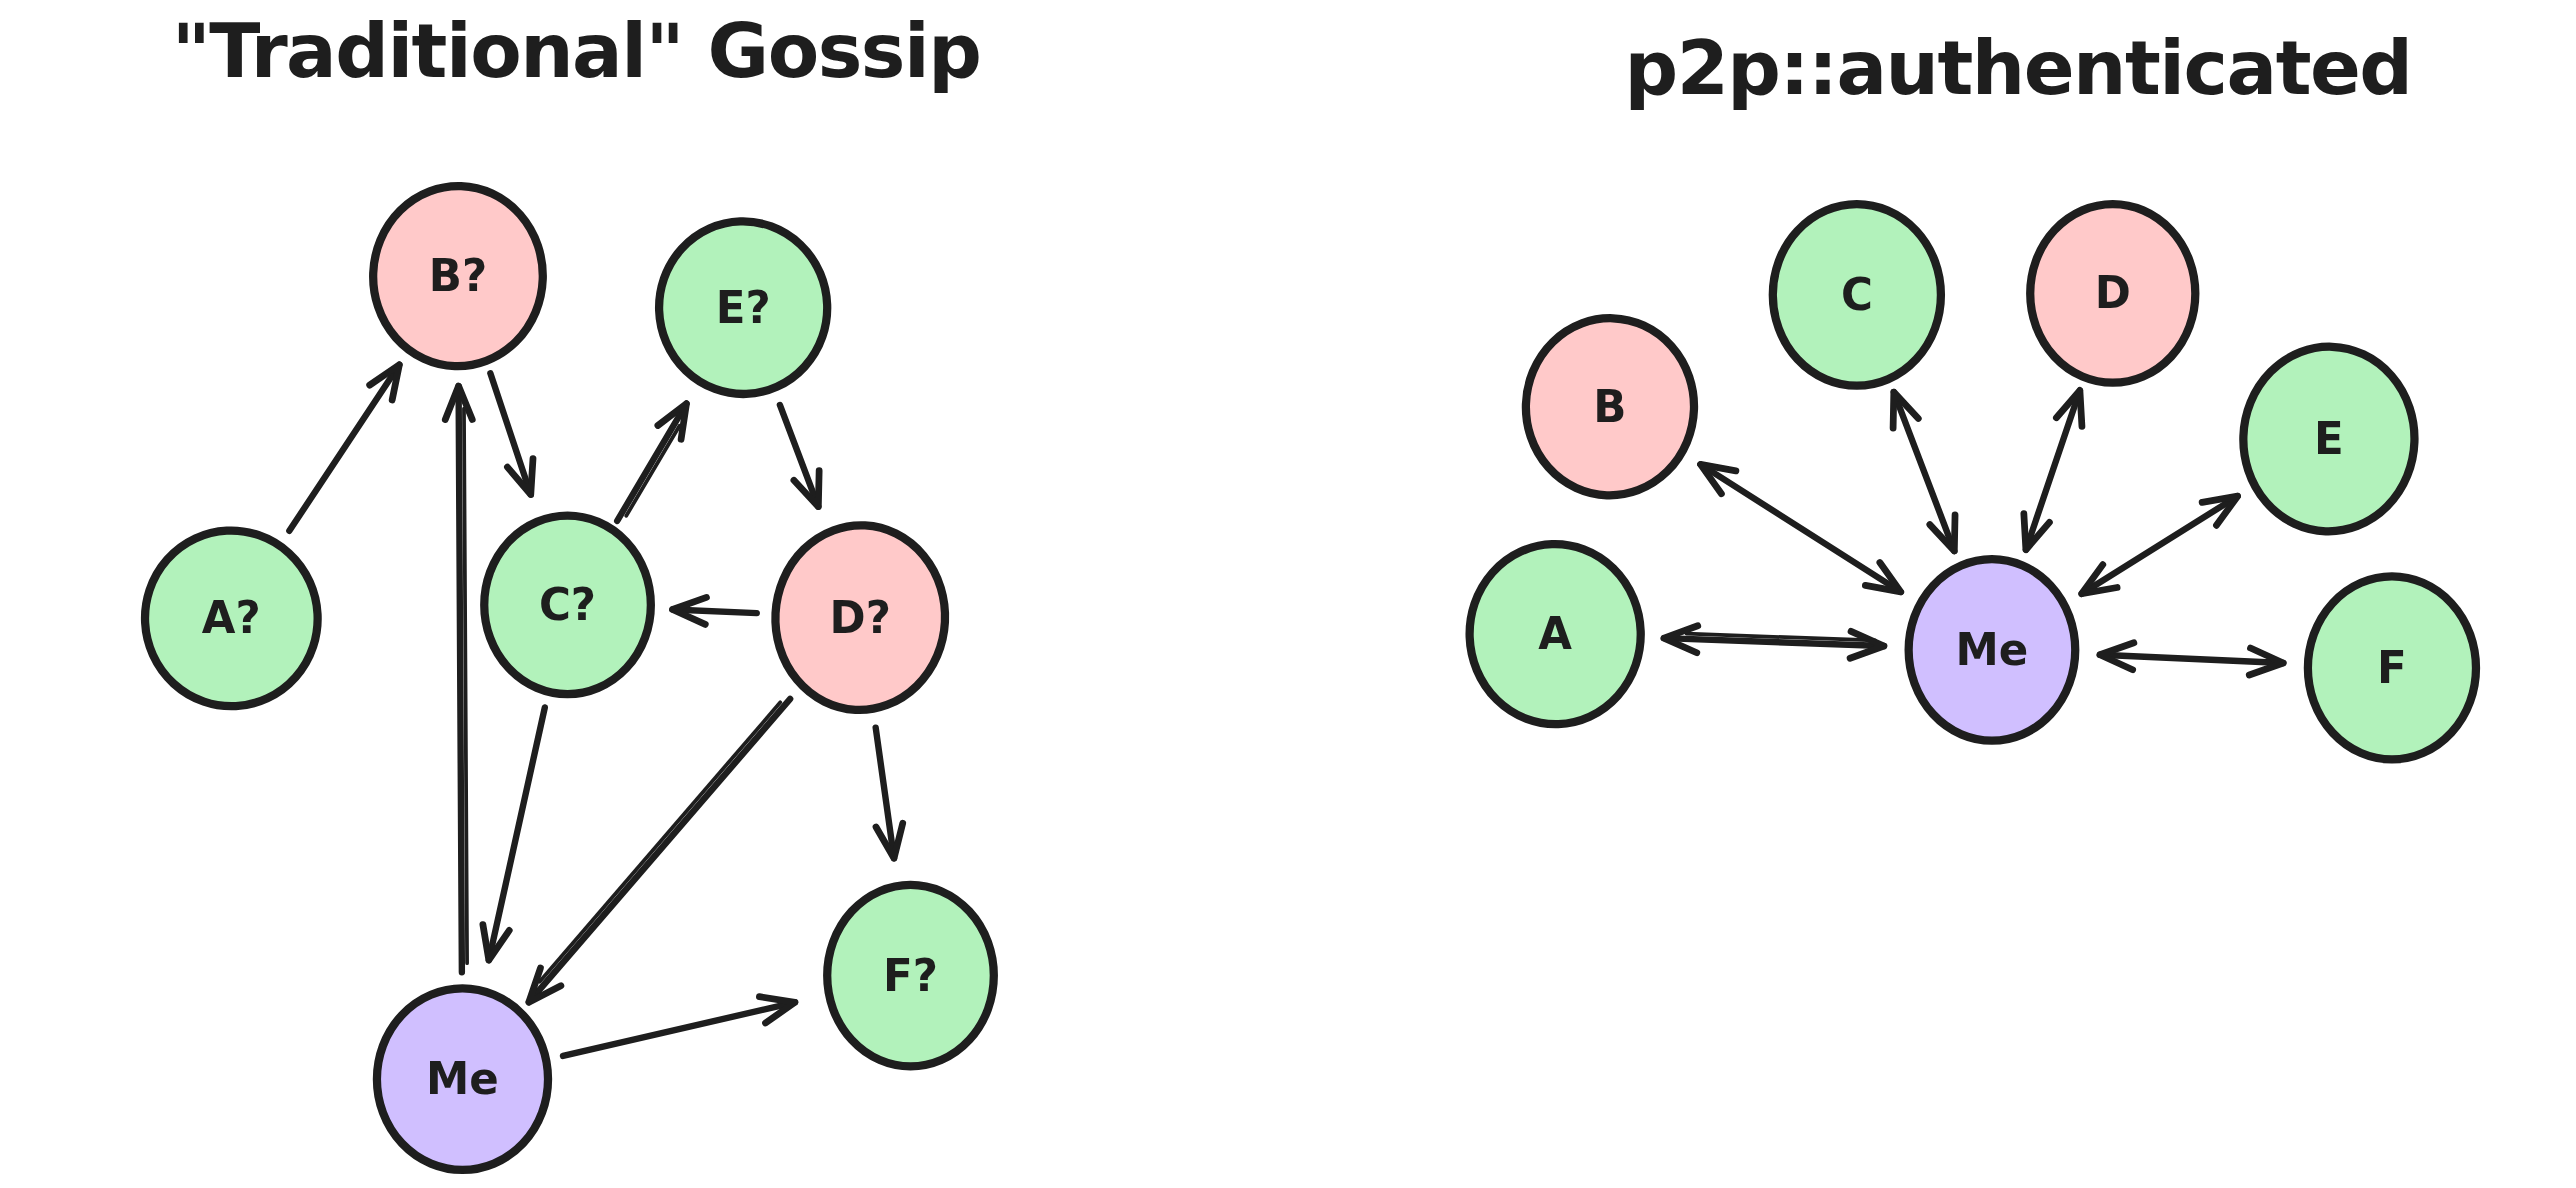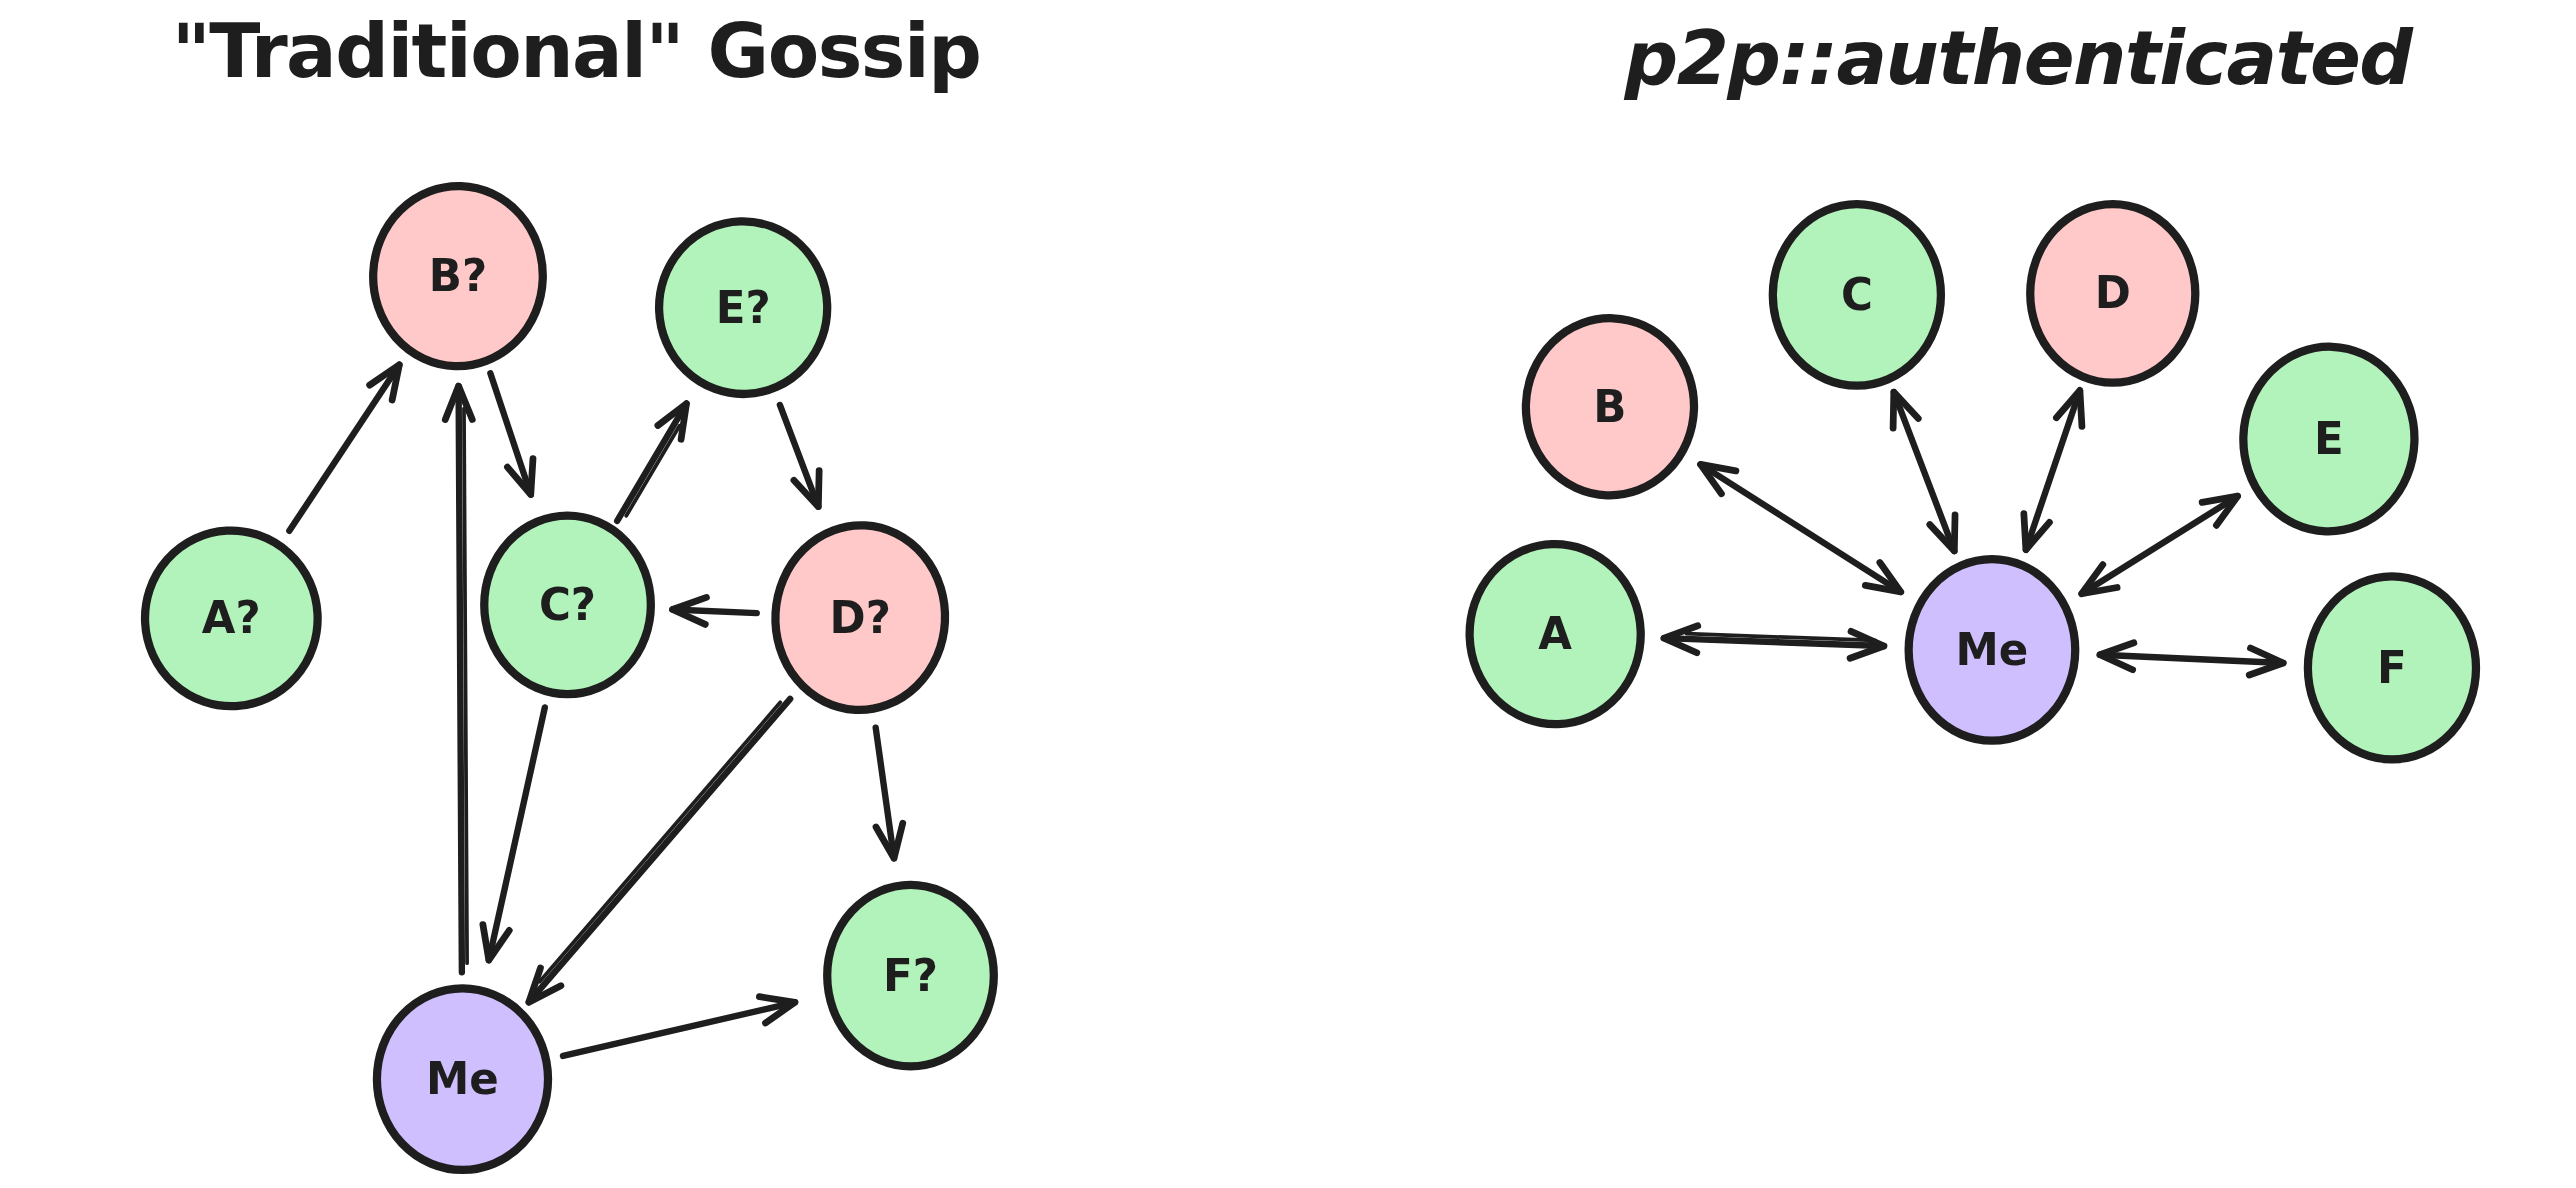--- a/index.html
+++ b/index.html
@@ -37,21 +37,21 @@
     font-weight: 700;
     font-size: 58px;
     fill: #1e1e1e;
   }
 </style>
 </head>
 <body>
 
 <main id="canvas-wrap">
   <div class="diagram-title" id="title-0" style="left: 576px; top: 51px;">"Traditional" Gossip</div>
-  <div class="diagram-title" id="title-1" style="left: 2018px; top: 58px; font-style: italic;">p2p::authenticated</div>
+  <div class="diagram-title" id="title-1" style="left: 2018px; top: 68px;">p2p::authenticated</div>
   <svg id="scene" width="2576" height="1188" viewBox="0 0 3432 1583">
       <g>
         <g>
           <line x1="385.3032466128412" y1="707.2772170349153" x2="531.8685043163069" y2="485.97338421113915" stroke="#1e1e1e" stroke-width="8.5" stroke-linecap="round"></line>
           <polyline points="492.30297988238823,513.1500152802945 531.8685043163069,485.97338421113915 522.2859221227827,533.0071393079241" fill="none" stroke="#1e1e1e" stroke-width="9" stroke-linecap="round" stroke-linejoin="round"></polyline>
         </g>
         <g>
           <line x1="615.2009471419673" y1="1295.502240317505" x2="610.8214824119424" y2="514.4976967963895" stroke="#1e1e1e" stroke-width="8.5" stroke-linecap="round"></line>
           <line x1="622.1335484295537" y1="1283.4631772564792" x2="617.9895940155806" y2="544.4579734312571" stroke="#1e1e1e" stroke-width="5" stroke-linecap="round"></line>
           <polyline points="593.0902044615776,559.1026492371993 610.8214824119424,514.4976967963895 629.0518720483119,558.9009950264326" fill="none" stroke="#1e1e1e" stroke-width="9" stroke-linecap="round" stroke-linejoin="round"></polyline>

